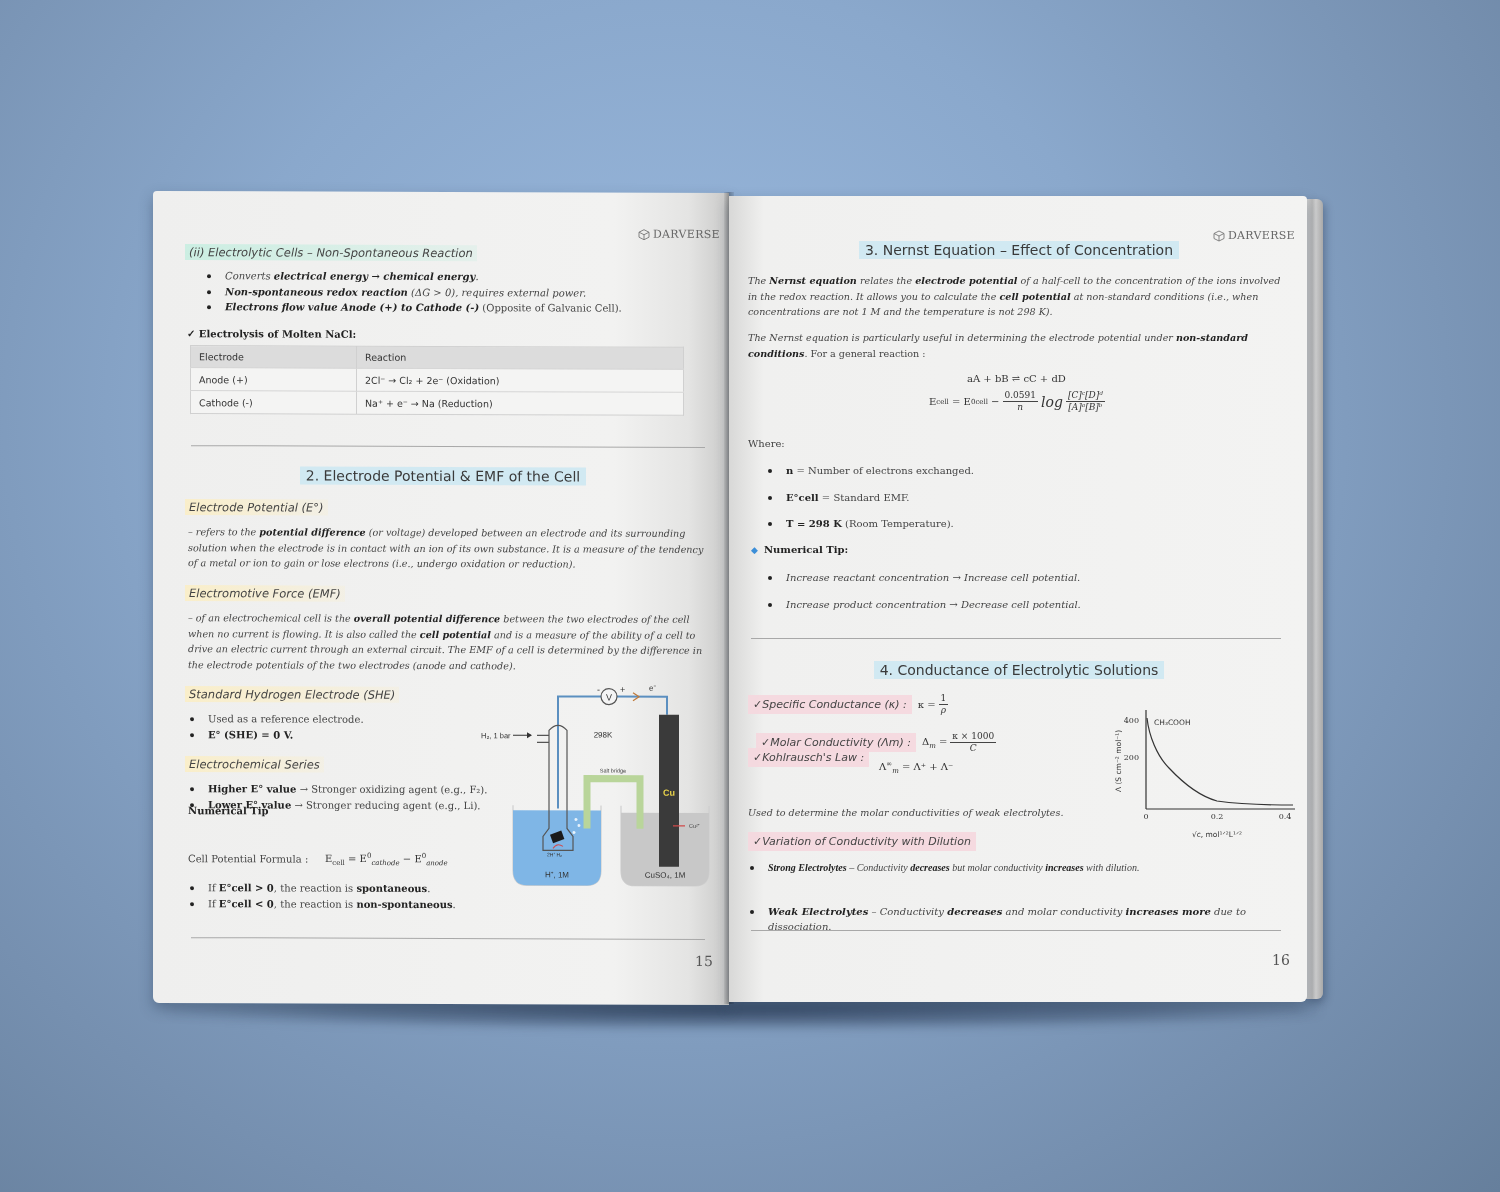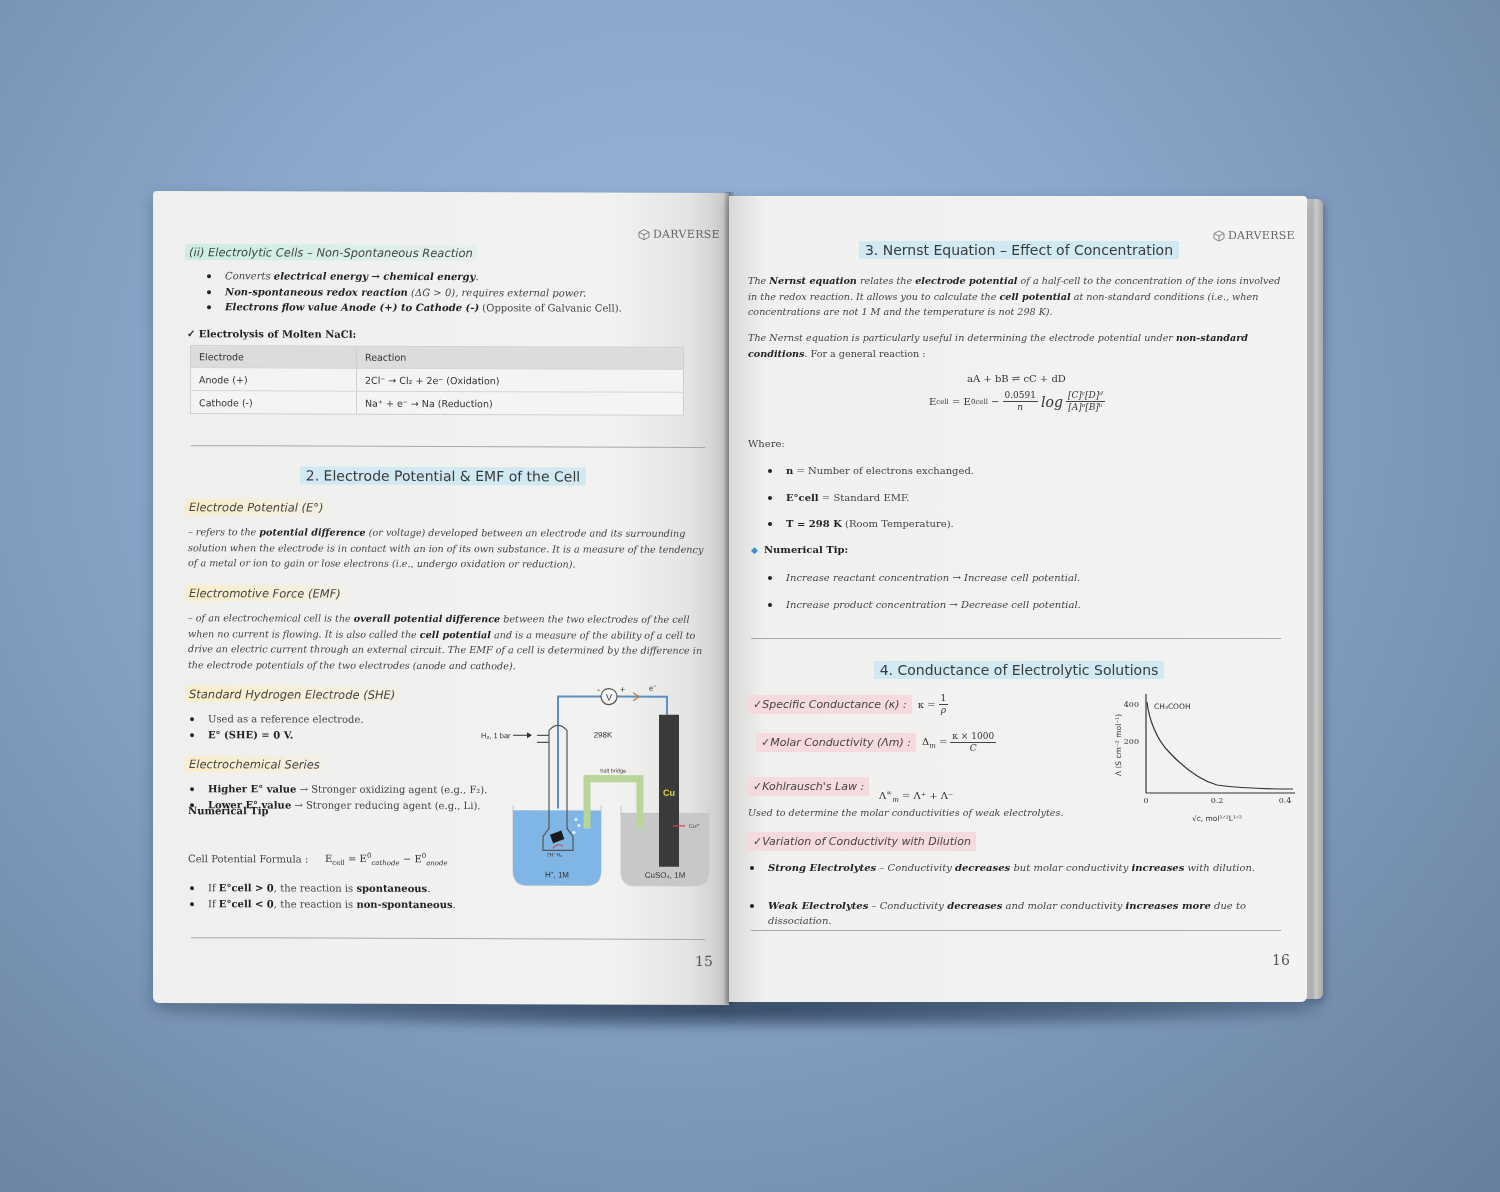--- a/index.html
+++ b/index.html
@@ -297,37 +297,37 @@
 
   <div class="abs" style="left:19px; top:535px; display:flex; align-items:center;padding-left:8px;">
     <span class="check-label hl-pink">✓Molar Conductivity (Λm) :</span>
     <span class="formula" style="margin-left:6px;"><span>Δ</span><sub class="it">m</sub> =</span>
     <span class="frac formula">
         <span class="num">κ × 1000</span>
         <span class="den">C</span>
       </span>
   </div>
 
-  <div class="abs" style="left:19px; top:573px; display:flex; align-items:center;text-align:right;">
+  <div class="abs" style="left:19px; top:544px; display:flex; align-items:center;text-align:right;">
     <span class="check-label hl-pink">✓Kohlrausch's Law :</span>
     <span class="formula" style="margin-left:10px;margin-top:20px;"><span>Λ</span><sup>∞</sup><sub class="it">m</sub><span> = Λ⁺ + Λ⁻</span></span>
   </div>
 
   <div class="abs para" style="left:19px; top:609px;">Used to determine the molar conductivities of weak electrolytes.</div>
 
   <div class="abs" style="left:19px; top:634px;">
     <span class="check-label hl-pink">✓Variation of Conductivity with Dilution</span>
   </div>
 
   <ul class="bul abs" style="left:19px; top:664px; width:550px;">
-    <li class="it" style="margin-bottom:22px;"><b>Strong Electrolytes</b><span> – Conductivity </span><b>decreases</b><span> but molar conductivity </span><b>increases</b><span> with dilution.</span></li>
+    <li class="it" style="margin-bottom:28px;font-family:Liberation Serif, serif;"><b>Strong Electrolytes</b><span> – Conductivity </span><b>decreases</b><span> but molar conductivity </span><b>increases</b><span> with dilution.</span></li>
     <li class="it"><b>Weak Electrolytes</b><span> – Conductivity </span><b>decreases</b><span> and molar conductivity </span><b>increases more</b><span> due to dissociation.</span></li>
   </ul>
 
-  <div class="abs" style="left:380px; top:494px; width:190px; height:140px;text-align:center;">
+  <div class="abs" style="left:380px; top:510px; width:190px; height:140px;text-align:center;">
     <svg width="190" height="140" viewBox="0 0 190 140" style="font-family:'DejaVu Serif',serif;">
       <line x1="37" y1="4" x2="37" y2="103" stroke="#333" stroke-width="1.2"></line>
       <line x1="37" y1="103" x2="186" y2="103" stroke="#333" stroke-width="1.2"></line>
       <text x="30" y="17" font-size="8" text-anchor="end" fill="#333">400</text>
       <text x="30" y="54" font-size="8" text-anchor="end" fill="#333">200</text>
       <text x="37" y="113" font-size="8" text-anchor="middle" fill="#333">0</text>
       <text x="108" y="113" font-size="8" text-anchor="middle" fill="#333">0.2</text>
       <text x="176" y="113" font-size="8" text-anchor="middle" fill="#333">0.4</text>
       <text x="45" y="19" font-size="7.5" fill="#333" font-family="'DejaVu Sans',sans-serif">CH₃COOH</text>
       <text x="108" y="131" font-size="7.5" text-anchor="middle" fill="#333" font-family="'DejaVu Sans',sans-serif">√c, mol¹ᐟ²L¹ᐟ²</text>

